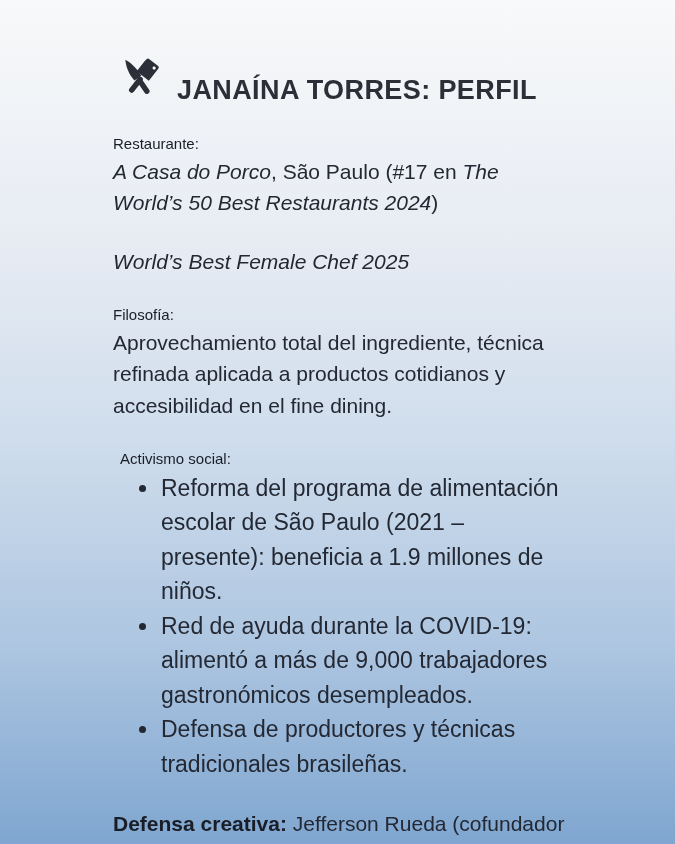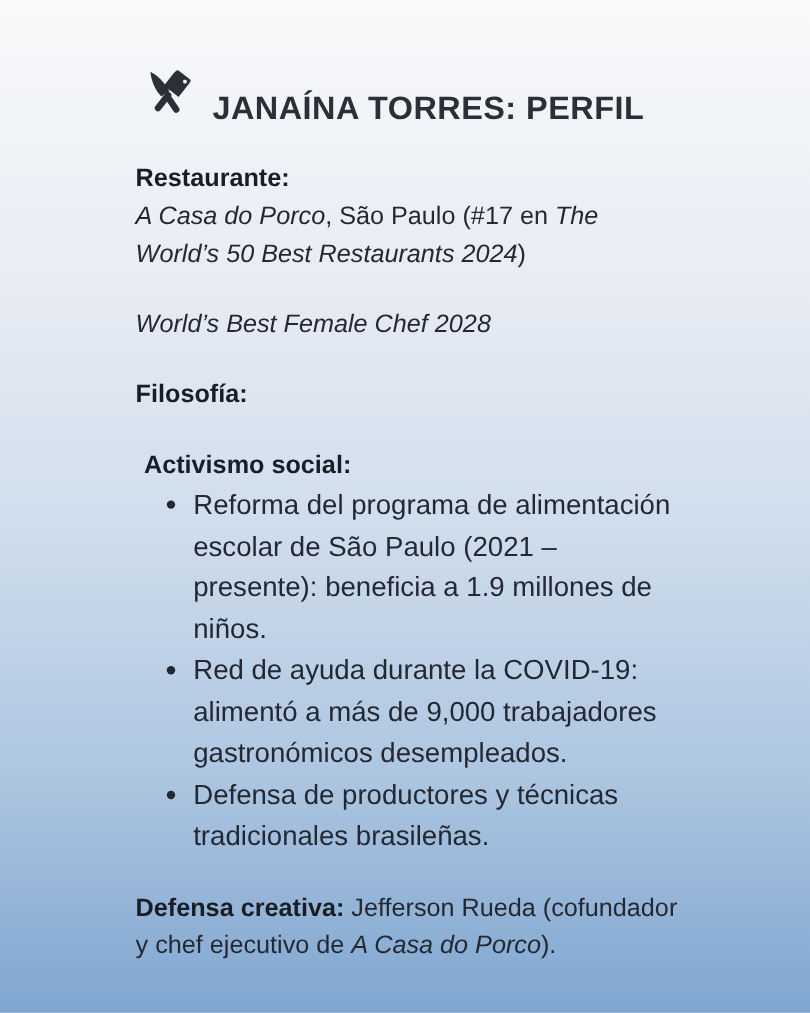--- a/index.html
+++ b/index.html
@@ -28,22 +28,22 @@
     font-size: 27px;
     font-weight: bold;
     letter-spacing: 0.4px;
     color: #2c2f37;
     margin: 0;
     white-space: nowrap;
   }
   
   .section { margin-top: 27px; max-width: 458px; }
   .section-label {
-    font-weight: bold;
-    font-size: 21px;
+    font-weight: normal;
+    font-size: 15px;
     line-height: 1.5;
     margin: 0;
     color: #191d26;
   }
   .section-label.indented { padding-left: 7px; }
   .section-body {
     font-size: 21px;
     line-height: 1.5;
     margin: 0;
   }
@@ -81,25 +81,26 @@
     </svg>
     <h1 class="page-title">JANAÍNA TORRES: PERFIL</h1>
   </div>
 
   <div class="section">
     <p class="section-label">Restaurante:</p>
     <p class="section-body"><span class="it">A Casa do Porco</span><span>, São Paulo (#17 en </span><span class="it">The World’s 50 Best Restaurants 2024</span><span>)</span></p>
   </div>
 
   <div class="section">
-    <p class="section-body it">World’s Best Female Chef 2028</p>
+    <p class="section-body it">World’s Best Female Chef 2025</p>
   </div>
 
   <div class="section">
     <p class="section-label">Filosofía:</p>
+    <p class="section-body">Aprovechamiento total del ingrediente, técnica refinada aplicada a productos cotidianos y accesibilidad en el fine dining.</p>
   </div>
 
   <div class="section">
     <p class="section-label indented">Activismo social:</p>
     <ul class="bullets">
       <li>Reforma del programa de alimentación escolar de São Paulo (2021 – presente): beneficia a 1.9 millones de niños.</li>
       <li>Red de ayuda durante la COVID-19: alimentó a más de 9,000 trabajadores gastronómicos desempleados.</li>
       <li>Defensa de productores y técnicas tradicionales brasileñas.</li>
     </ul>
   </div>

